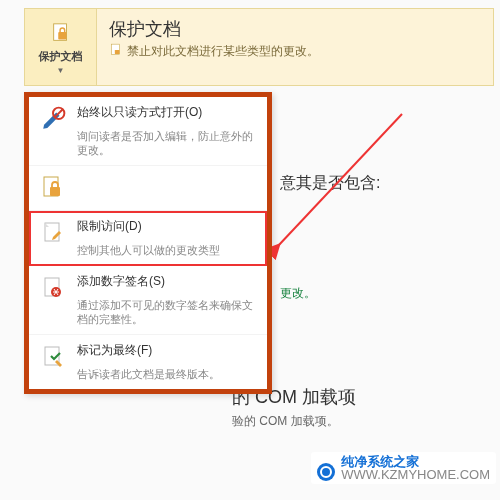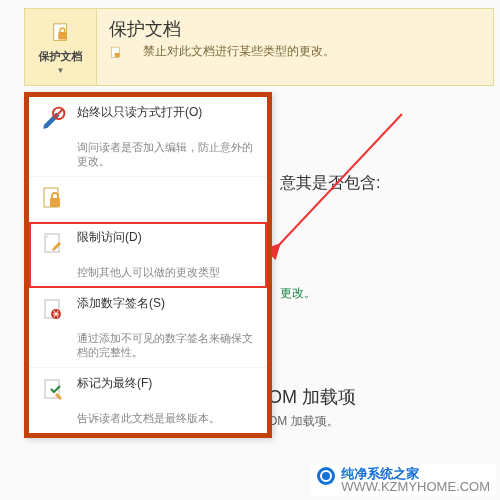--- a/index.html
+++ b/index.html
@@ -3,34 +3,34 @@
 <meta charset="utf-8">
 <style>
   *{box-sizing:border-box;margin:0;padding:0;font-family:"Microsoft YaHei",sans-serif}
   body{width:500px;height:500px;background:#fafafa;overflow:hidden;position:relative}
   .banner{position:absolute;left:24px;top:8px;width:470px;height:78px;background:#fdf3d8;border:1px solid #e7d798;display:flex}
   .banner-left{width:72px;height:100%;background:#fbeec0;border-right:1px solid #e7d798;display:flex;flex-direction:column;align-items:center;justify-content:center;gap:2px}
   .banner-left-label{font-size:11px;color:#444;font-weight:bold}
   .banner-left .chev{font-size:8px;color:#666}
   .banner-right{flex:1;padding:8px 12px}
   .banner-title{font-size:18px;color:#333;margin-bottom:2px}
-  .banner-sub{font-size:12px;color:#7a6a3a;display:flex;align-items:flex-end;gap:20px}
+  .banner-sub{font-size:12px;color:#7a6a3a;display:flex;align-items:flex-start;gap:4px}
   .menu{position:absolute;left:24px;top:92px;width:248px;background:#fff;border:5px solid #c2410c;box-shadow:2px 2px 6px rgba(0,0,0,.15)}
   .item{display:flex;padding:8px 10px;gap:10px;border-bottom:1px solid #f3f3f3}
   .item:last-child{border-bottom:none}
   .ico{width:28px;height:28px;flex:0 0 28px;display:flex;align-items:center;justify-content:center}
   .txt{flex:1}
   .t1{font-size:12px;color:#333;line-height:1.3}
-  .t2{font-size:11px;color:#888;line-height:1.3;margin-top:19px}
+  .t2{font-size:11px;color:#888;line-height:1.3;margin-top:8px}
   .item.hi{background:#fff;outline:2px solid #e33;outline-offset:-2px}
   .bg1{position:absolute;left:280px;top:173px;font-size:16px;color:#333}
   .bg2{position:absolute;left:280px;top:285px;font-size:12px;color:#15803d}
   .bg3{position:absolute;left:232px;top:385px;font-size:18px;color:#333}
   .bg4{position:absolute;left:232px;top:413px;font-size:12px;color:#666}
-  .watermark{position:absolute;right:4px;bottom:4px;display:flex;align-items:flex-start;gap:6px;background:rgba(255,255,255,.9);padding:3px 6px;border-radius:3px}
+  .watermark{position:absolute;right:4px;bottom:16px;display:flex;align-items:flex-end;gap:6px;background:rgba(255,255,255,.9);padding:3px 6px;border-radius:3px}
   .wm-logo{width:18px;height:18px;border-radius:50%;background:#1470d6;display:flex;align-items:center;justify-content:center}
   .wm-logo::before{content:"";width:8px;height:8px;border:2px solid #fff;border-radius:50%}
   .wm-t1{font-size:13px;color:#1470d6;font-weight:bold;line-height:1}
   .wm-t2{font-size:13px;color:#888;line-height:1}
   svg{display:block}
   .arrow{position:absolute;left:272px;top:106px;pointer-events:none}
 </style>
 </head>
 <body>
 

